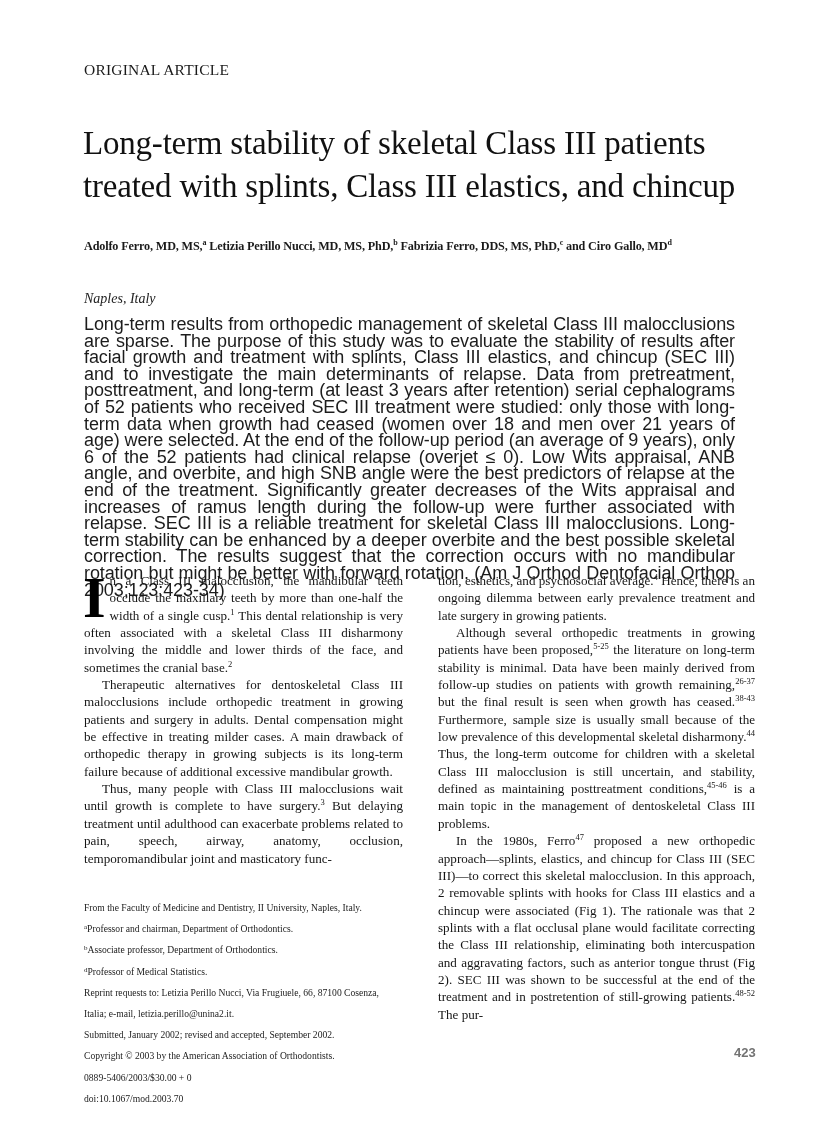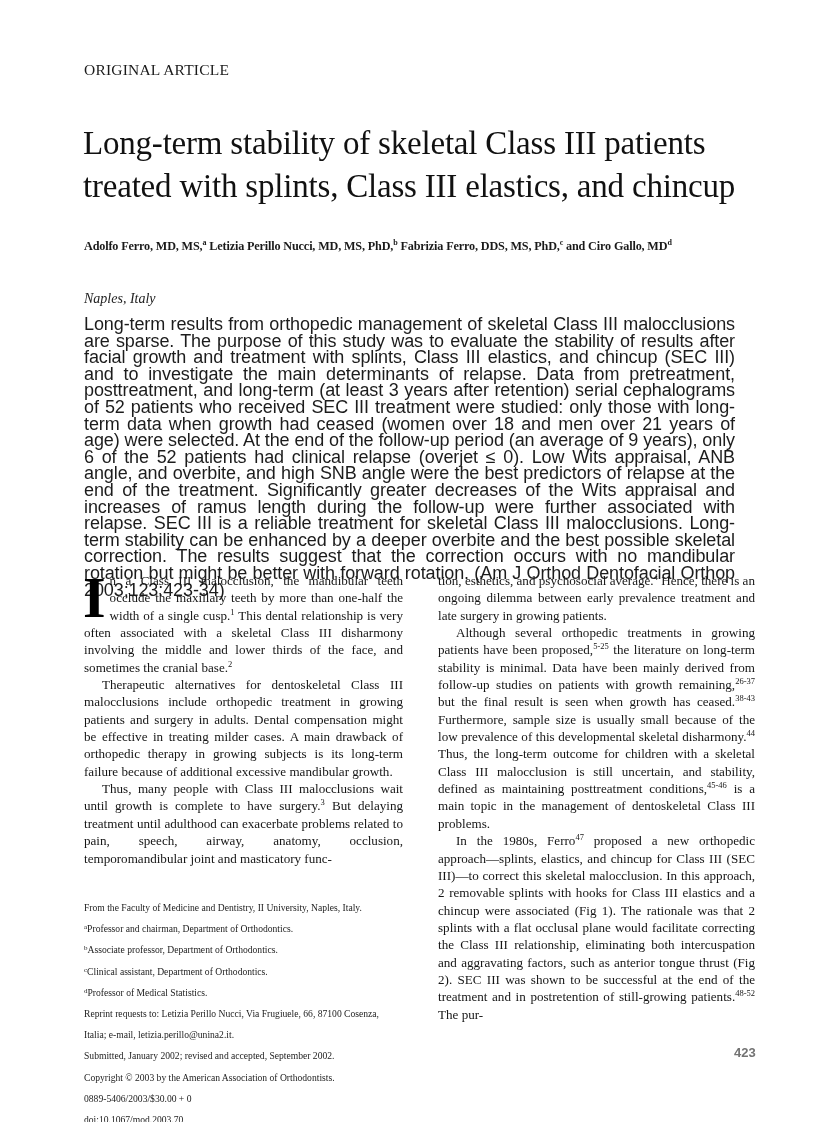--- a/index.html
+++ b/index.html
@@ -43,21 +43,20 @@
 <div class="col col-left">
   <p><span class="dropcap">I</span><span>n a Class III malocclusion, the mandibular teeth occlude the maxillary teeth by more than one-half the width of a single cusp.</span><sup>1</sup><span> This dental relationship is very often associated with a skeletal Class III disharmony involving the middle and lower thirds of the face, and sometimes the cranial base.</span><sup>2</sup></p>
   <p class="indent">Therapeutic alternatives for dentoskeletal Class III malocclusions include orthopedic treatment in growing patients and surgery in adults. Dental compensation might be effective in treating milder cases. A main drawback of orthopedic therapy in growing subjects is its long-term failure because of additional excessive mandibular growth.</p>
   <p class="indent"><span>Thus, many people with Class III malocclusions wait until growth is complete to have surgery.</span><sup>3</sup><span> But delaying treatment until adulthood can exacerbate problems related to pain, speech, airway, anatomy, occlusion, temporomandibular joint and masticatory func-</span></p>
 </div>
 
 <div class="footnotes">
   <div>From the Faculty of Medicine and Dentistry, II University, Naples, Italy.</div>
   <div><sup>a</sup><span>Professor and chairman, Department of Orthodontics.</span></div>
   <div><sup>b</sup><span>Associate professor, Department of Orthodontics.</span></div>
-  <div><sup>c</sup><span>Clinical assistant, Department of Orthodontics.</span></div>
   <div><sup>d</sup><span>Professor of Medical Statistics.</span></div>
   <div>Reprint requests to: Letizia Perillo Nucci, Via Frugiuele, 66, 87100 Cosenza,</div>
   <div>Italia; e-mail, letizia.perillo@unina2.it.</div>
   <div>Submitted, January 2002; revised and accepted, September 2002.</div>
   <div>Copyright © 2003 by the American Association of Orthodontists.</div>
   <div>0889-5406/2003/$30.00 + 0</div>
   <div>doi:10.1067/mod.2003.70</div>
 </div>
 
 <div class="col col-right">

